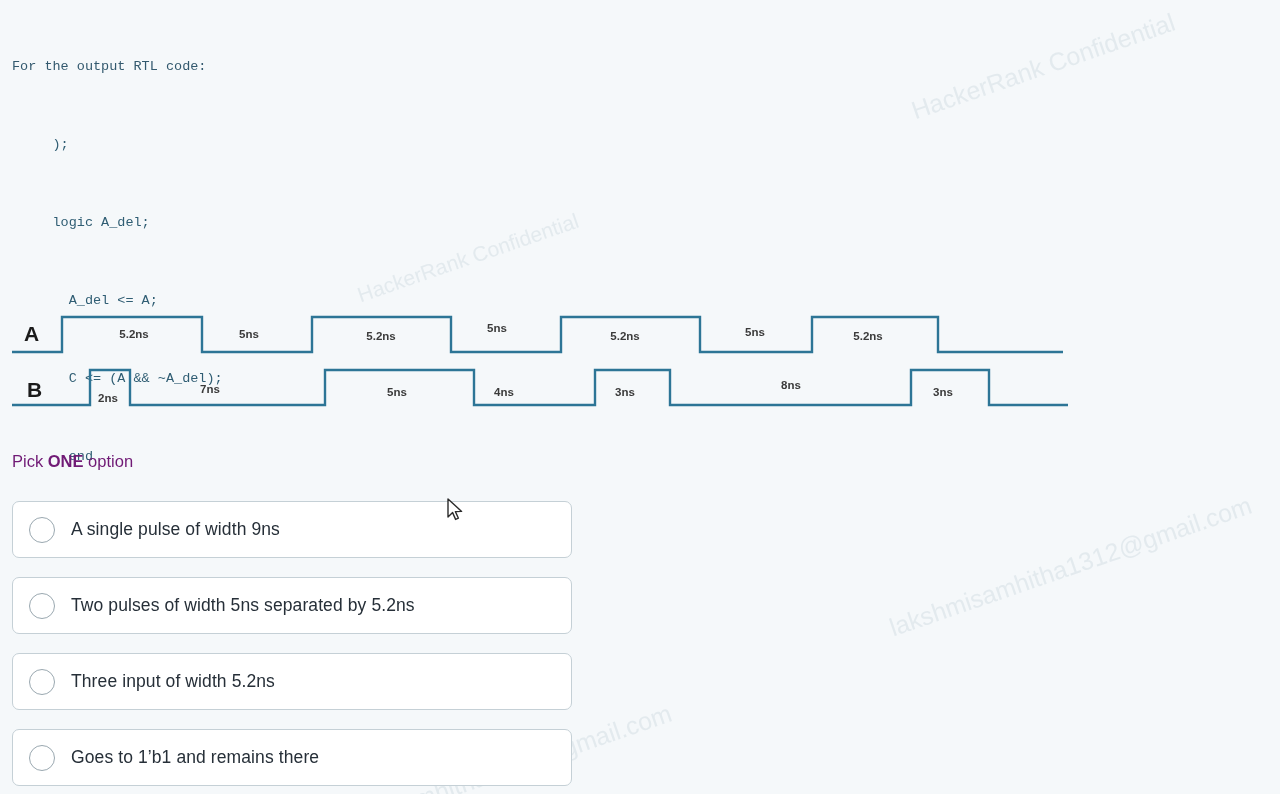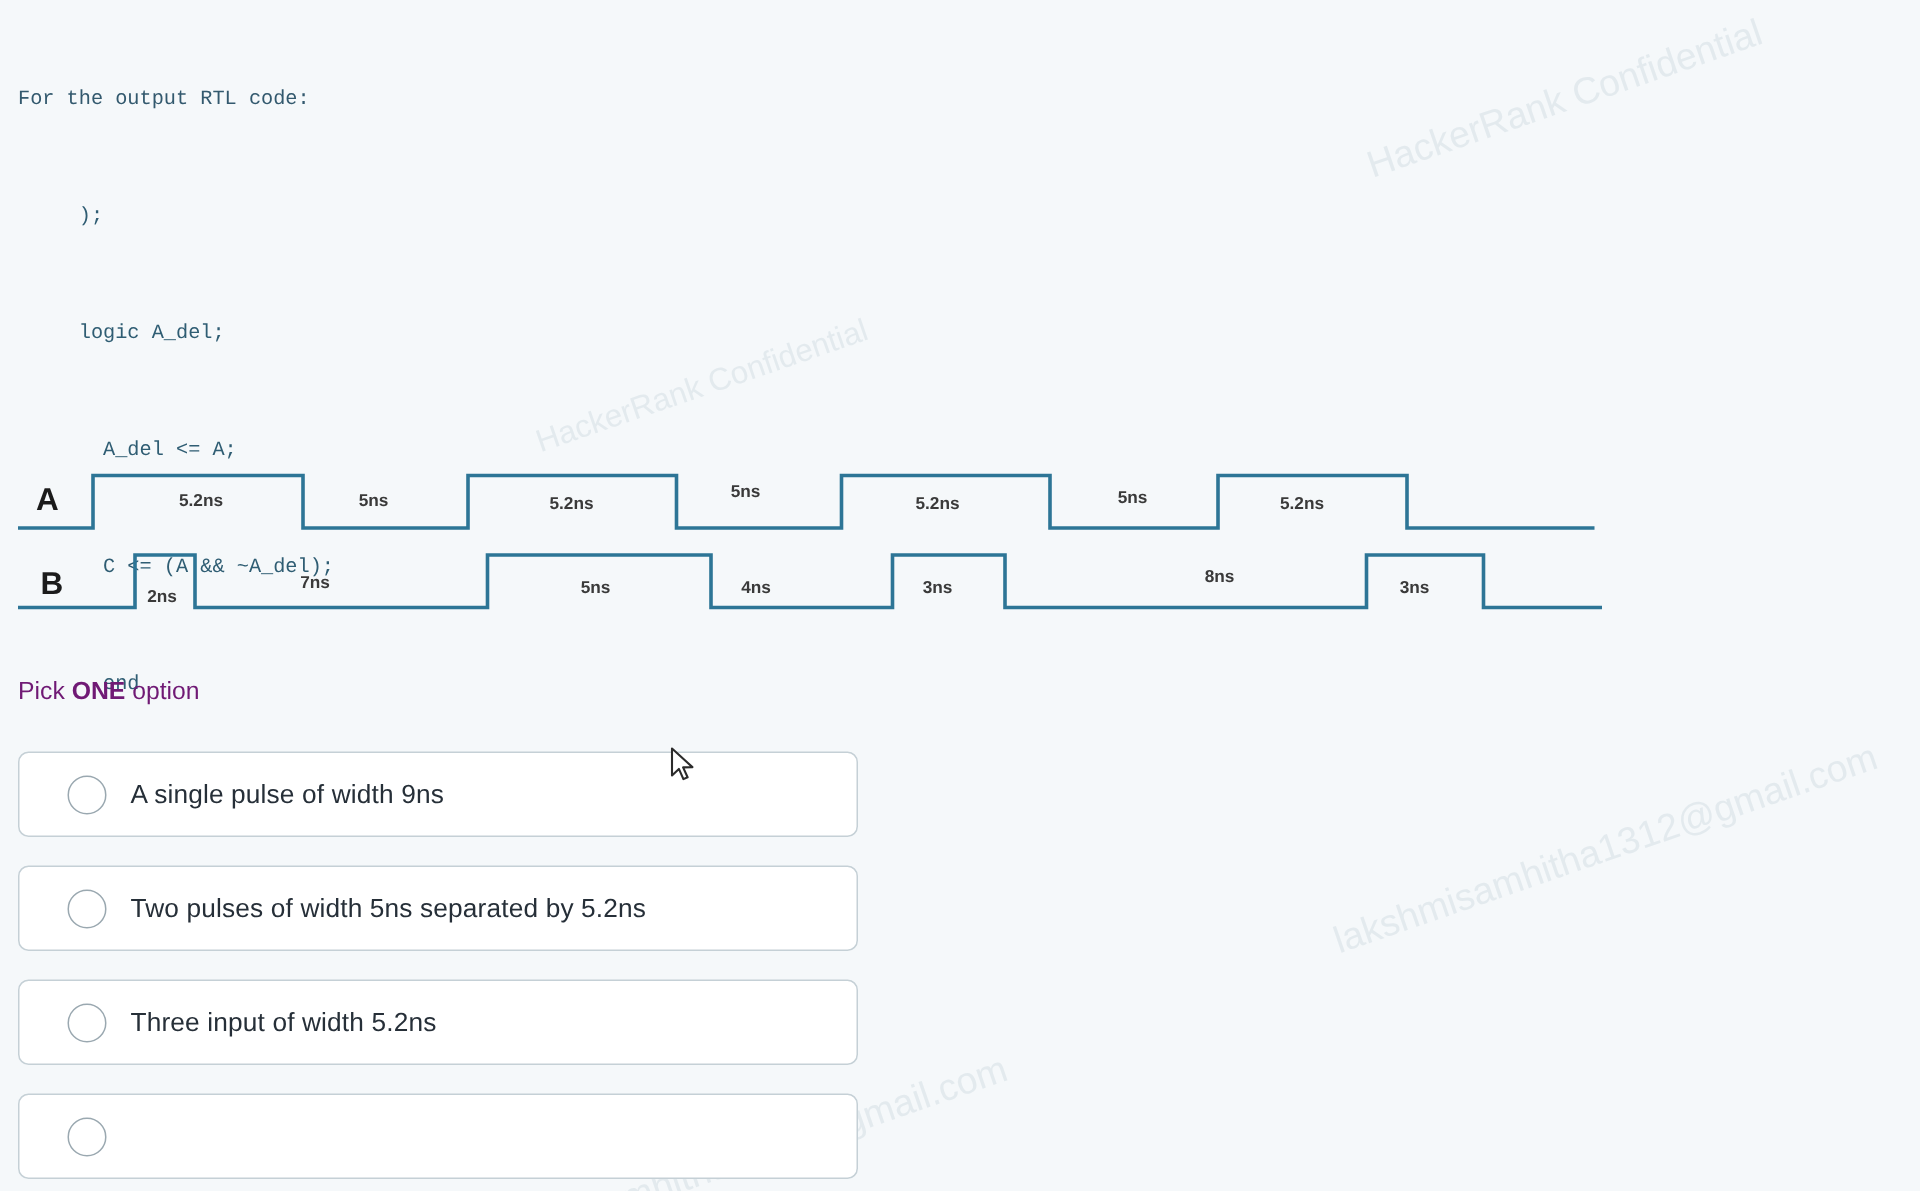--- a/index.html
+++ b/index.html
@@ -96,21 +96,21 @@
   .option {
     box-sizing: border-box;
     width: 560px;
     height: 57px;
     margin-bottom: 19px;
     background: #ffffff;
     border: 1px solid #c5d0d6;
     border-radius: 7px;
     display: flex;
     align-items: center;
-    padding-left: 32px;
+    padding-left: 16px;
     cursor: pointer;
   }
   .radio {
     width: 24px;
     height: 24px;
     border: 1.5px solid #9aa8b0;
     border-radius: 50%;
     background: #fff;
     flex: 0 0 auto;
   }
@@ -166,39 +166,40 @@
   <div class="seg-lbl" style="left:497px;  top:22px;">5ns</div>
   <div class="seg-lbl" style="left:625px;  top:30px;">5.2ns</div>
   <div class="seg-lbl" style="left:755px;  top:26px;">5ns</div>
   <div class="seg-lbl" style="left:868px;  top:30px;">5.2ns</div>
 
   <div class="seg-lbl" style="left:108px;  top:92px;">2ns</div>
   <div class="seg-lbl" style="left:210px;  top:83px;">7ns</div>
   <div class="seg-lbl" style="left:397px;  top:86px;">5ns</div>
   <div class="seg-lbl" style="left:504px;  top:86px;">4ns</div>
   <div class="seg-lbl" style="left:625px;  top:86px;">3ns</div>
-  <div class="seg-lbl" style="left:813px;  top:79px;">8ns</div>
+  <div class="seg-lbl" style="left:791px;  top:79px;">8ns</div>
   <div class="seg-lbl" style="left:943px;  top:86px;">3ns</div>
 </div>
 
 <div class="pick-one"><span>Pick </span><b>ONE</b><span> option</span></div>
 
 <div class="options">
   <div class="option">
     <span class="radio"></span>
     <span class="option-label">A single pulse of width 9ns</span>
   </div>
   <div class="option">
     <span class="radio"></span>
     <span class="option-label">Two pulses of width 5ns separated by 5.2ns</span>
   </div>
   <div class="option">
     <span class="radio"></span>
     <span class="option-label">Three input of width 5.2ns</span>
   </div>
   <div class="option">
     <span class="radio"></span>
+    <span class="option-label">Goes to 1’b1 and remains there</span>
   </div>
 </div>
 
 <svg class="cursor" width="20" height="26" viewBox="0 0 20 26">
   <path d="M2,1 L2,19 L6.6,14.6 L9.6,21.4 L12.4,20.2 L9.4,13.6 L15.6,13.4 Z" fill="#ffffff" stroke="#2b2b2b" stroke-width="1.4" stroke-linejoin="round"></path>
 </svg>
 
 </body></html>

